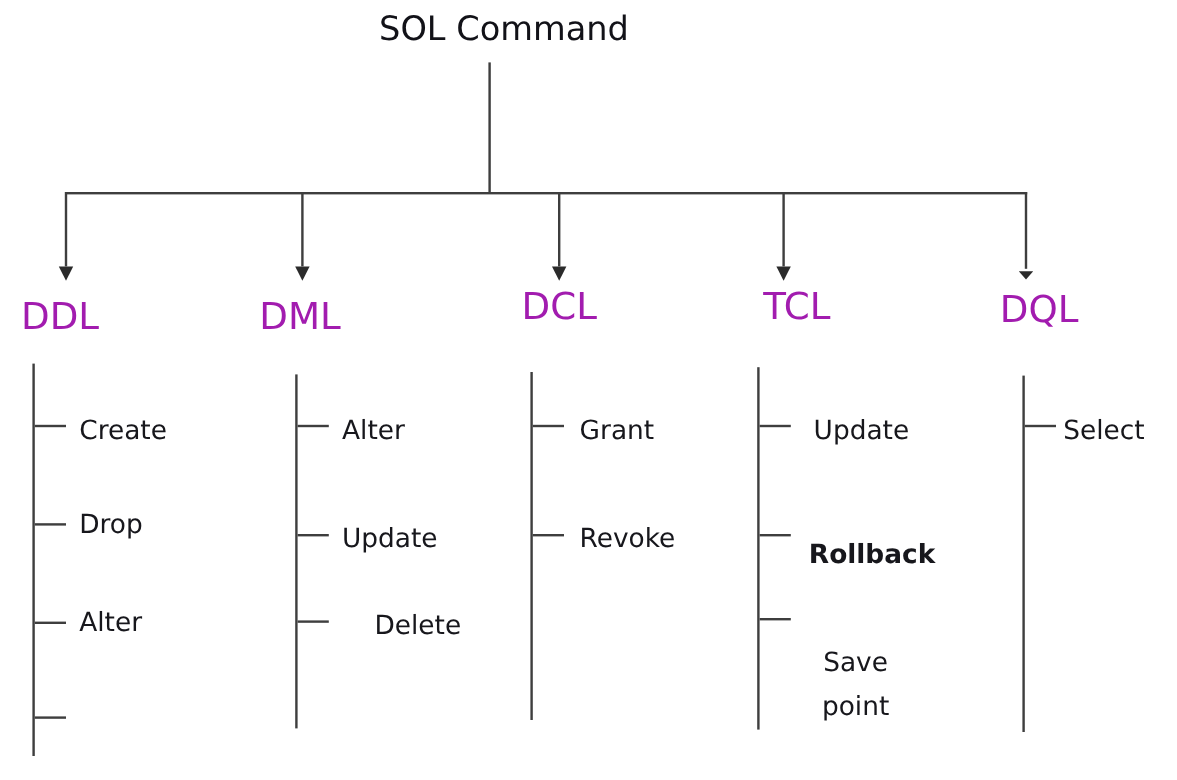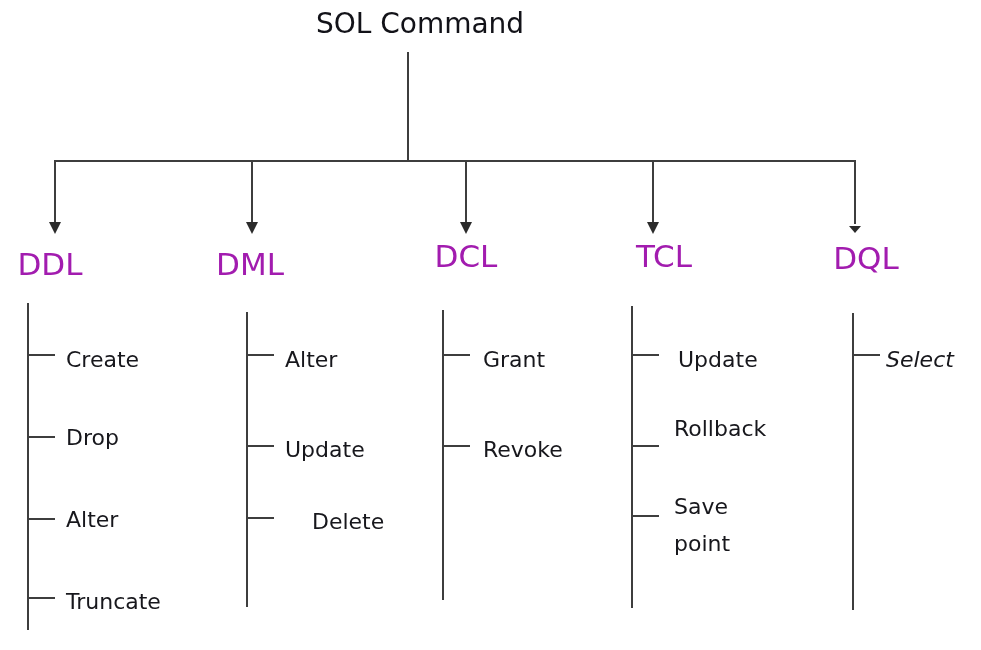--- a/index.html
+++ b/index.html
@@ -41,23 +41,23 @@
   .t-dml.t-y1{top:445px;} .t-dml.t-y2{top:517px;}
   .t-dcl.t-y1{top:445px;}
   .t-tcl.t-y1{top:445px;} .t-tcl.t-y2{top:515px;}
   .item{
     position:absolute;font-size:22px;line-height:28px;white-space:nowrap;color:#17171c;
   }
   .i-ddl{left:66px;} .i-dml{left:285px;} .i-dcl{left:483px;} .i-tcl{left:674px;} .i-dql{left:886px;}
   .i-ddl.r0{top:346px;} .i-ddl.r1{top:424px;text-align:center;} .i-ddl.r2{top:506px;} .i-ddl.r3{top:588px;}
   .i-dml.r0{top:346px;} .i-dml.r1{top:436px;} .i-dml.r2{top:508px;margin-left:27px;}
   .i-dcl.r0{top:346px;} .i-dcl.r1{top:436px;}
-  .i-tcl.r0{top:346px;left:678px;} .i-tcl.r1{top:415px;}
-  .i-tcl.r2{top:488px;width:78px;white-space:normal;line-height:37px;}
-  .i-dql.r0{top:346px;font-style:italic;}
+  .i-tcl.r0{top:346px;left:678px;} .i-tcl.r1{top:449px;font-weight:bold;}
+  .i-tcl.r2{top:534px;width:78px;white-space:normal;line-height:37px;text-align:center;}
+  .i-dql.r0{top:346px;}
 </style>
 </head>
 <body>
 
 <div class="canvas">
 
   <div class="title">SOL Command</div>
 
   <div class="line stem"></div>
   <div class="line hbar"></div>
@@ -81,21 +81,20 @@
   <div class="blabel l-dql">DQL</div>
 
   <div class="line vline v-ddl"></div>
   <div class="line tick t-ddl t-y0"></div>
   <div class="line tick t-ddl t-y1"></div>
   <div class="line tick t-ddl t-y2"></div>
   <div class="line tick t-ddl t-y3"></div>
   <div class="item i-ddl r0">Create</div>
   <div class="item i-ddl r1">Drop</div>
   <div class="item i-ddl r2">Alter</div>
-  <div class="item i-ddl r3">Truncate</div>
 
   <div class="line vline v-dml"></div>
   <div class="line tick t-dml t-y0"></div>
   <div class="line tick t-dml t-y1"></div>
   <div class="line tick t-dml t-y2"></div>
   <div class="item i-dml r0">Alter</div>
   <div class="item i-dml r1">Update</div>
   <div class="item i-dml r2">Delete</div>
 
   <div class="line vline v-dcl"></div>

